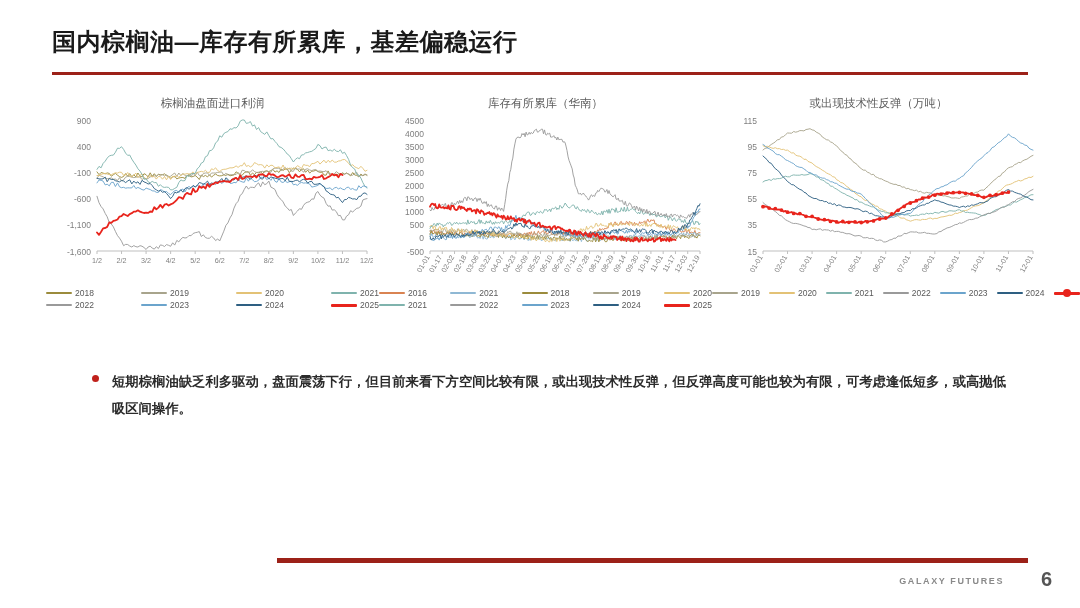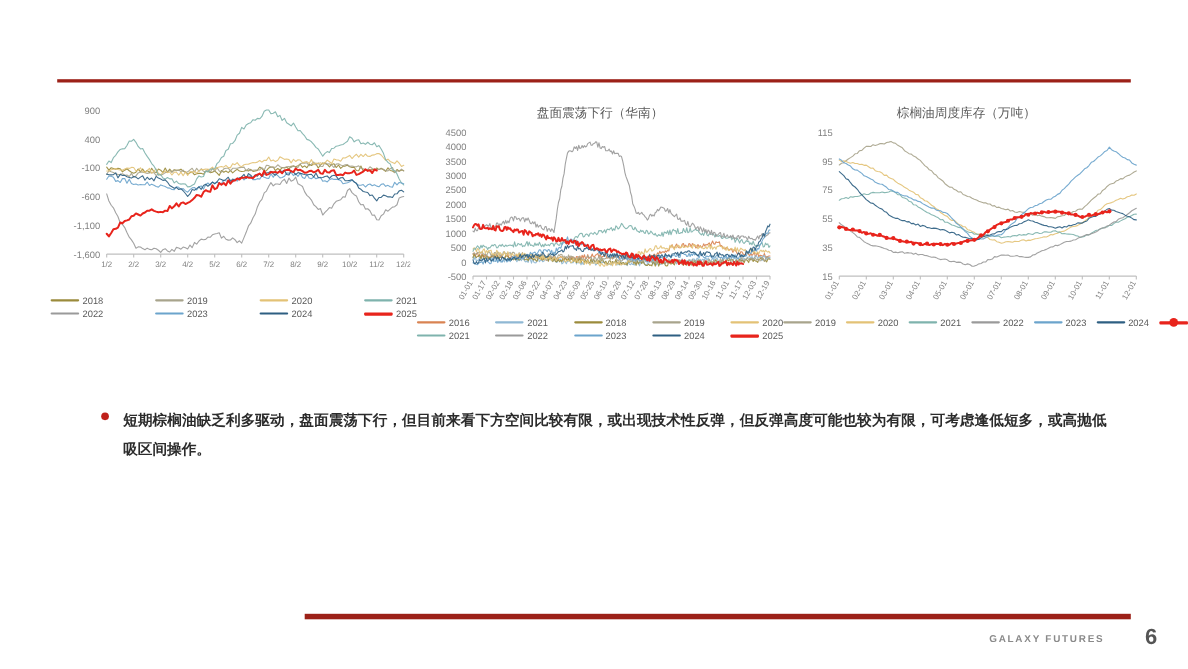--- a/index.html
+++ b/index.html
@@ -73,26 +73,28 @@
     position:absolute;right:28px;top:568px;
     font-size:20px;color:#555;font-weight:bold;
   }
 </style>
 </head>
 <body>
 
 <div class="slide">
 
   <div class="header">
+    <div class="slide-title">国内棕榈油—库存有所累库，基差偏稳运行</div>
     <div class="title-rule"></div>
   </div>
 
   <div class="charts">
 
     <div class="chart-block">
+      <div class="chart-title">棕榈油盘面进口利润</div>
       <svg class="chart-svg" id="svg-0" width="320" height="175">
           <line x1="44" y1="139" x2="314" y2="139" stroke="#bfbfbf" stroke-width="1"></line>
           <text x="38" y="11.5" text-anchor="end" font-size="8.5" fill="#7f7f7f" font-family="&quot;Liberation Sans&quot;,sans-serif">900</text>
           <text x="38" y="37.699999999999996" text-anchor="end" font-size="8.5" fill="#7f7f7f" font-family="&quot;Liberation Sans&quot;,sans-serif">400</text>
           <text x="38" y="63.900000000000006" text-anchor="end" font-size="8.5" fill="#7f7f7f" font-family="&quot;Liberation Sans&quot;,sans-serif">-100</text>
           <text x="38" y="90.1" text-anchor="end" font-size="8.5" fill="#7f7f7f" font-family="&quot;Liberation Sans&quot;,sans-serif">-600</text>
           <text x="38" y="116.30000000000001" text-anchor="end" font-size="8.5" fill="#7f7f7f" font-family="&quot;Liberation Sans&quot;,sans-serif">-1,100</text>
           <text x="38" y="142.5" text-anchor="end" font-size="8.5" fill="#7f7f7f" font-family="&quot;Liberation Sans&quot;,sans-serif">-1,600</text>
           <line x1="44" y1="139" x2="44" y2="142" stroke="#bfbfbf" stroke-width="1"></line>
           <text font-size="7.2" fill="#7f7f7f" font-family="&quot;Liberation Sans&quot;,sans-serif" x="44" y="151" text-anchor="middle">1/2</text>
@@ -161,21 +163,21 @@
             </div>
             <div class="legend-item">
               <span class="legend-swatch" style="background: rgb(232, 36, 28); height: 3px;"></span>
               <span class="legend-label">2025</span>
             </div>
           </div>
         </div>
     </div>
 
     <div class="chart-block">
-      <div class="chart-title">盘面震荡下行（华南）</div>
+      <div class="chart-title">库存有所累库（华南）</div>
       <svg class="chart-svg" id="svg-1" width="320" height="175">
           <line x1="44" y1="139" x2="314" y2="139" stroke="#bfbfbf" stroke-width="1"></line>
           <text x="38" y="11.5" text-anchor="end" font-size="8.5" fill="#7f7f7f" font-family="&quot;Liberation Sans&quot;,sans-serif">4500</text>
           <text x="38" y="24.599999999999998" text-anchor="end" font-size="8.5" fill="#7f7f7f" font-family="&quot;Liberation Sans&quot;,sans-serif">4000</text>
           <text x="38" y="37.699999999999996" text-anchor="end" font-size="8.5" fill="#7f7f7f" font-family="&quot;Liberation Sans&quot;,sans-serif">3500</text>
           <text x="38" y="50.800000000000004" text-anchor="end" font-size="8.5" fill="#7f7f7f" font-family="&quot;Liberation Sans&quot;,sans-serif">3000</text>
           <text x="38" y="63.900000000000006" text-anchor="end" font-size="8.5" fill="#7f7f7f" font-family="&quot;Liberation Sans&quot;,sans-serif">2500</text>
           <text x="38" y="77" text-anchor="end" font-size="8.5" fill="#7f7f7f" font-family="&quot;Liberation Sans&quot;,sans-serif">2000</text>
           <text x="38" y="90.1" text-anchor="end" font-size="8.5" fill="#7f7f7f" font-family="&quot;Liberation Sans&quot;,sans-serif">1500</text>
           <text x="38" y="103.19999999999999" text-anchor="end" font-size="8.5" fill="#7f7f7f" font-family="&quot;Liberation Sans&quot;,sans-serif">1000</text>
@@ -281,21 +283,21 @@
             </div>
             <div class="legend-item">
               <span class="legend-swatch" style="background: rgb(232, 36, 28); height: 3px;"></span>
               <span class="legend-label">2025</span>
             </div>
           </div>
         </div>
     </div>
 
     <div class="chart-block">
-      <div class="chart-title">棕榈油周度库存（万吨）</div>
+      <div class="chart-title">或出现技术性反弹（万吨）</div>
       <svg class="chart-svg" id="svg-2" width="320" height="175">
           <line x1="44" y1="139" x2="314" y2="139" stroke="#bfbfbf" stroke-width="1"></line>
           <text x="38" y="11.5" text-anchor="end" font-size="8.5" fill="#7f7f7f" font-family="&quot;Liberation Sans&quot;,sans-serif">115</text>
           <text x="38" y="37.699999999999996" text-anchor="end" font-size="8.5" fill="#7f7f7f" font-family="&quot;Liberation Sans&quot;,sans-serif">95</text>
           <text x="38" y="63.900000000000006" text-anchor="end" font-size="8.5" fill="#7f7f7f" font-family="&quot;Liberation Sans&quot;,sans-serif">75</text>
           <text x="38" y="90.1" text-anchor="end" font-size="8.5" fill="#7f7f7f" font-family="&quot;Liberation Sans&quot;,sans-serif">55</text>
           <text x="38" y="116.30000000000001" text-anchor="end" font-size="8.5" fill="#7f7f7f" font-family="&quot;Liberation Sans&quot;,sans-serif">35</text>
           <text x="38" y="142.5" text-anchor="end" font-size="8.5" fill="#7f7f7f" font-family="&quot;Liberation Sans&quot;,sans-serif">15</text>
           <line x1="44" y1="139" x2="44" y2="142" stroke="#bfbfbf" stroke-width="1"></line>
           <text font-size="7.2" fill="#7f7f7f" font-family="&quot;Liberation Sans&quot;,sans-serif" x="44" y="145" text-anchor="end" transform="rotate(-60 44 145)">01-01</text>

